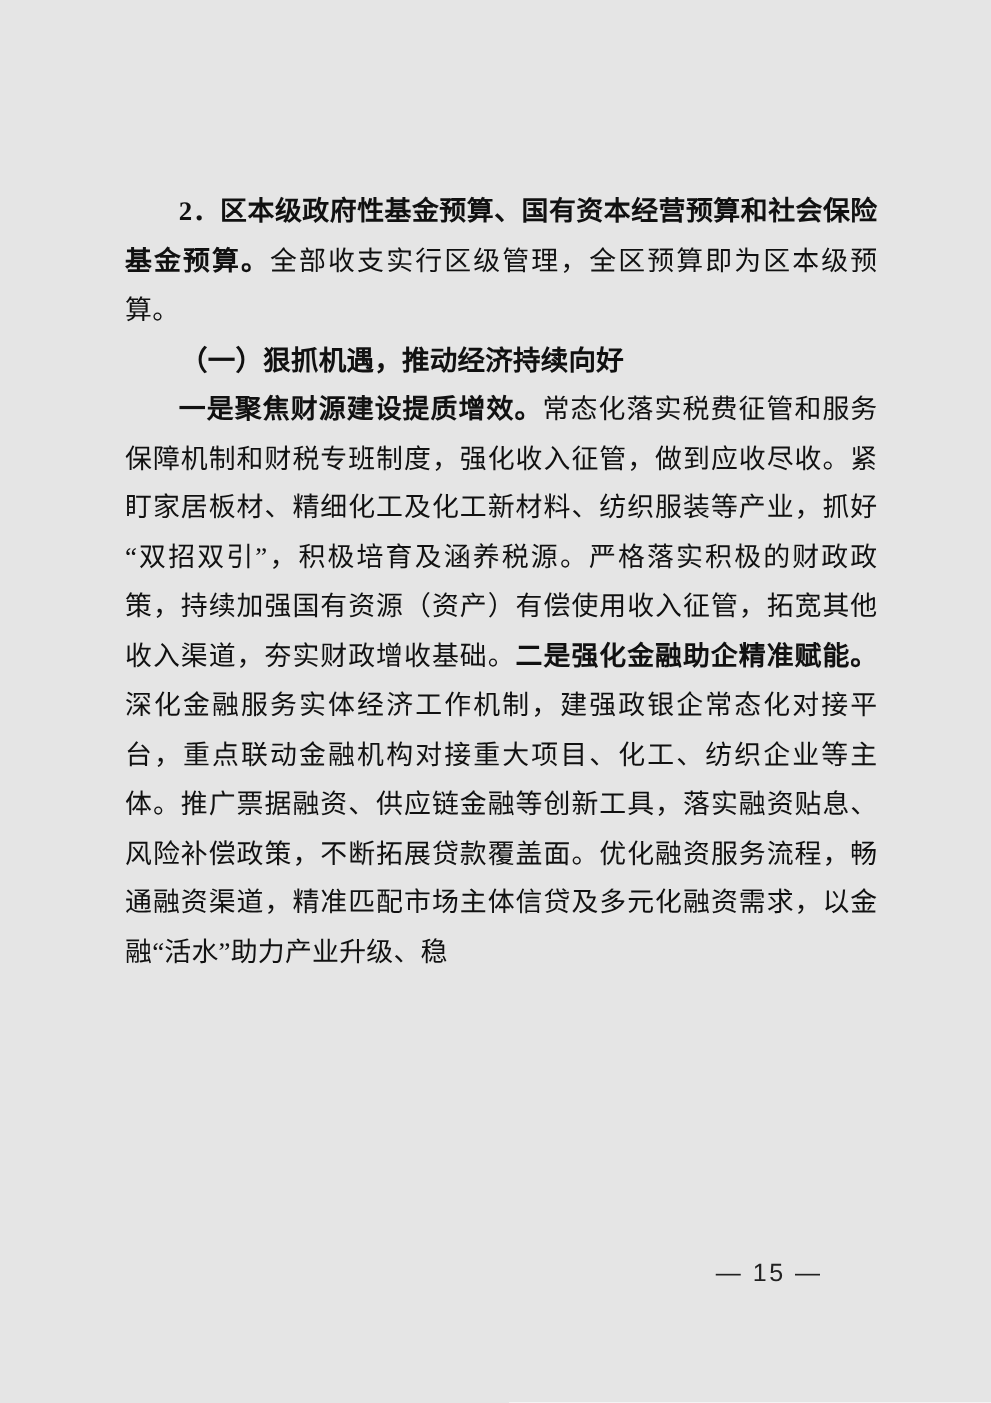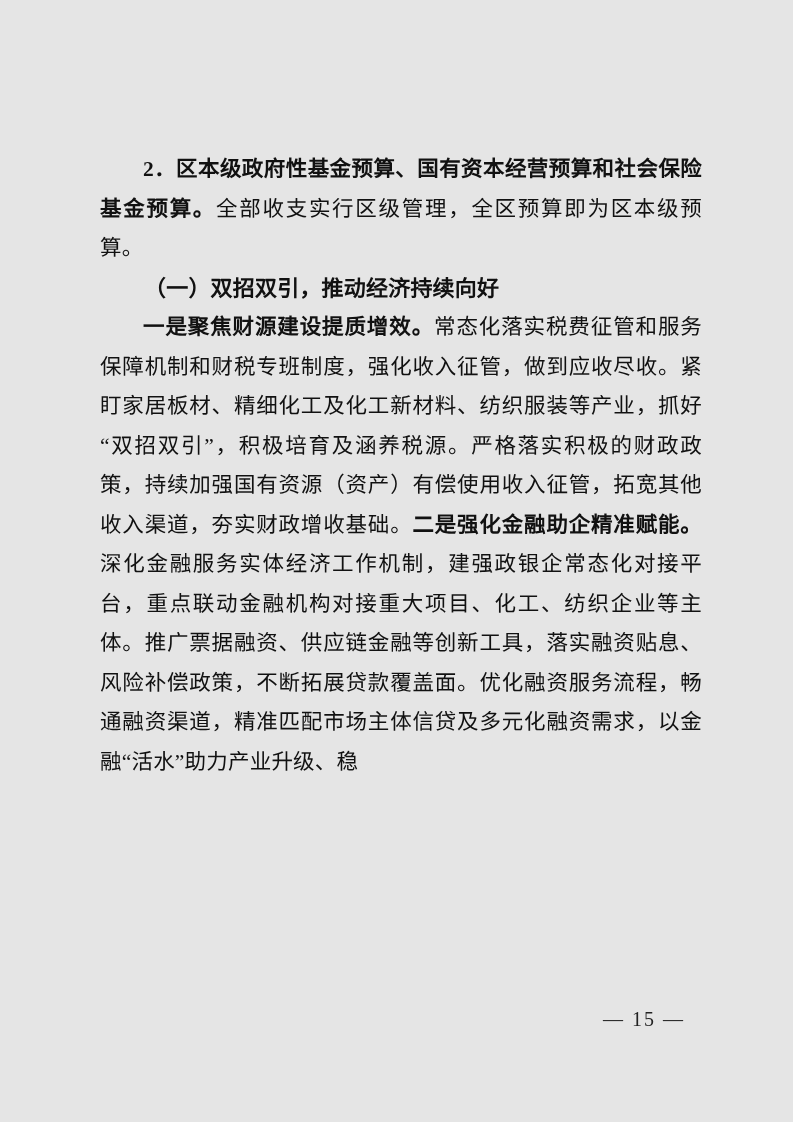--- a/index.html
+++ b/index.html
@@ -47,38 +47,38 @@
     font-family: "Liberation Sans", "DejaVu Sans", sans-serif;
     font-size: 22px;
     line-height: 39.5px;
     font-weight: bold;
     text-indent: 2em;
     letter-spacing: 0.2px;
   }
   .page-number {
     position: absolute;
     top: 1005px;
-    right: 108px;
-    font-family: Liberation Serif, serif;
+    right: 135px;
+    font-family: Liberation Sans, sans-serif;
     font-size: 20px;
     line-height: 28px;
     color: #222222;
     letter-spacing: 2px;
   }
 </style>
 </head>
 <body>
 
 <div class="page">
   <div class="content">
 
     <p class="body-para"><span class="lead-bold">2．区本级政府性基金预算、国有资本经营预算和社会保险基金预算。</span><span>全部收支实行区级管理，全区预算即为区本级预算。</span></p>
 
 
 
-    <h2 class="sub-heading">（一）双招双引，推动经济持续向好</h2>
+    <h2 class="sub-heading">（一）狠抓机遇，推动经济持续向好</h2>
 
     <p class="body-para"><span class="lead-bold">一是聚焦财源建设提质增效。</span><span>常态化落实税费征管和服务保障机制和财税专班制度，强化收入征管，做到应收尽收。紧盯家居板材、精细化工及化工新材料、纺织服装等产业，抓好“双招双引”，积极培育及涵养税源。严格落实积极的财政政策，持续加强国有资源（资产）有偿使用收入征管，拓宽其他收入渠道，夯实财政增收基础。</span><span class="lead-bold">二是强化金融助企精准赋能。</span><span>深化金融服务实体经济工作机制，建强政银企常态化对接平台，重点联动金融机构对接重大项目、化工、纺织企业等主体。推广票据融资、供应链金融等创新工具，落实融资贴息、风险补偿政策，不断拓展贷款覆盖面。优化融资服务流程，畅通融资渠道，精准匹配市场主体信贷及多元化融资需求，以金融“活水”助力产业升级、稳</span></p>
 
   </div>
 
   <div class="page-number">— 15 —</div>
 </div>
 
 </body></html>

